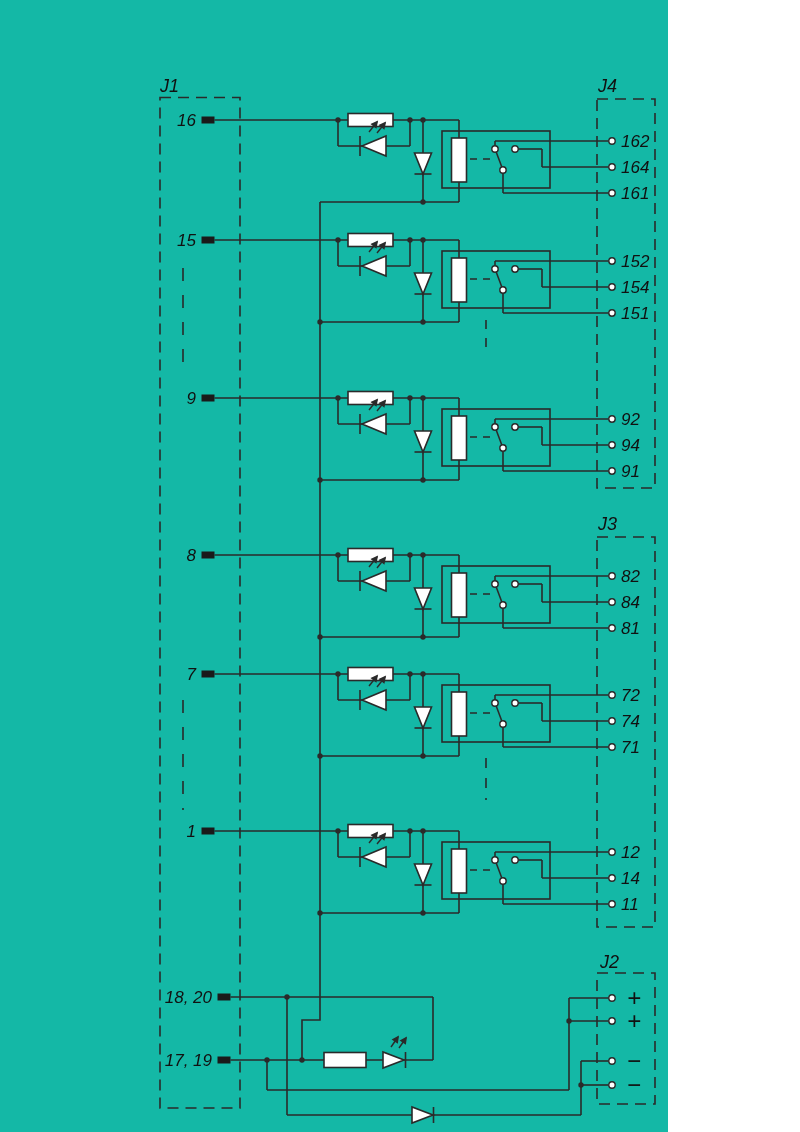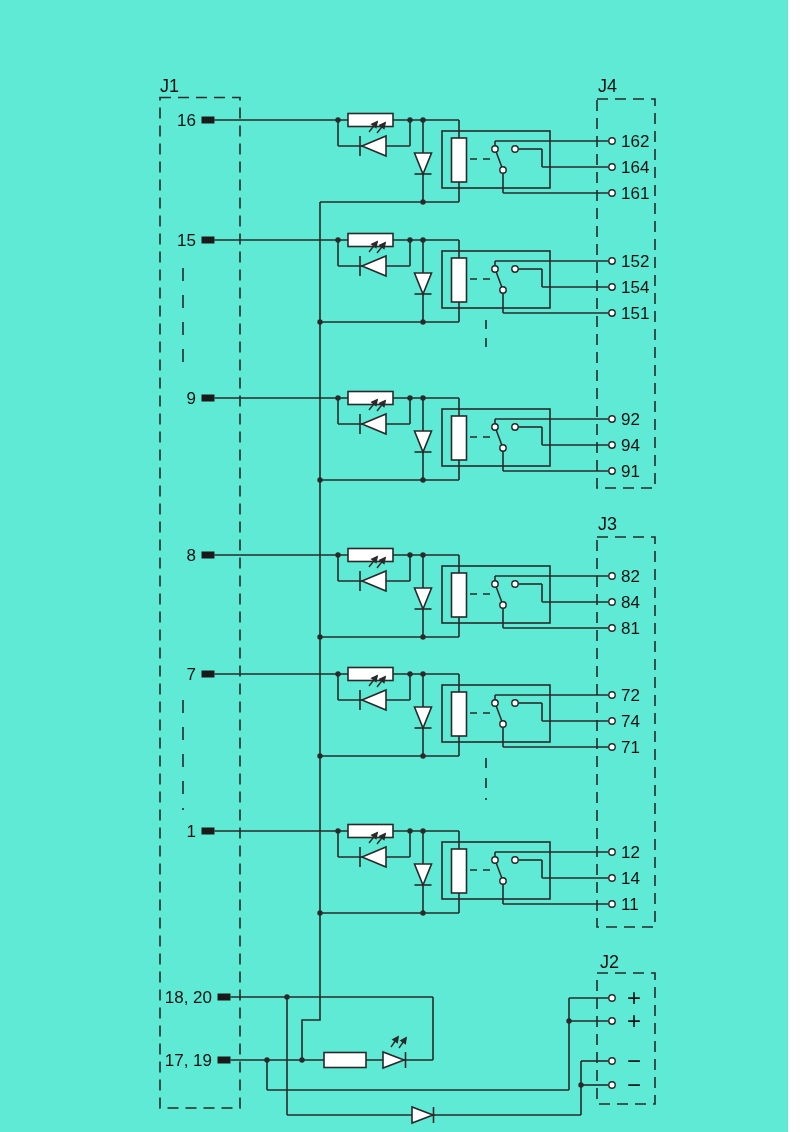--- a/index.html
+++ b/index.html
@@ -1,17 +1,17 @@
 <!DOCTYPE html>
 <html><head>
 <meta charset="utf-8">
 <style>
   html,body{margin:0;padding:0;background:#ffffff;}
   body{width:800px;height:1132px;overflow:hidden;}
-  .canvas{width:788px;height:1132px;background:#5eead4;}
+  .canvas{width:668px;height:1132px;background:#14b8a6;font-style:italic;}
   svg{display:block;}
   svg text{font-family:"Liberation Sans","DejaVu Sans",sans-serif;fill:#111;stroke:none;}
 </style>
 </head>
 <body>
 
 <div class="canvas">
   <svg id="schematic" width="800" height="1132" viewBox="0 0 800 1132">
       <g stroke="#2a2a2a" stroke-width="1.6" fill="none">
         <rect x="160" y="97.5" width="80" height="1010.5" stroke-dasharray="11 7"></rect>

